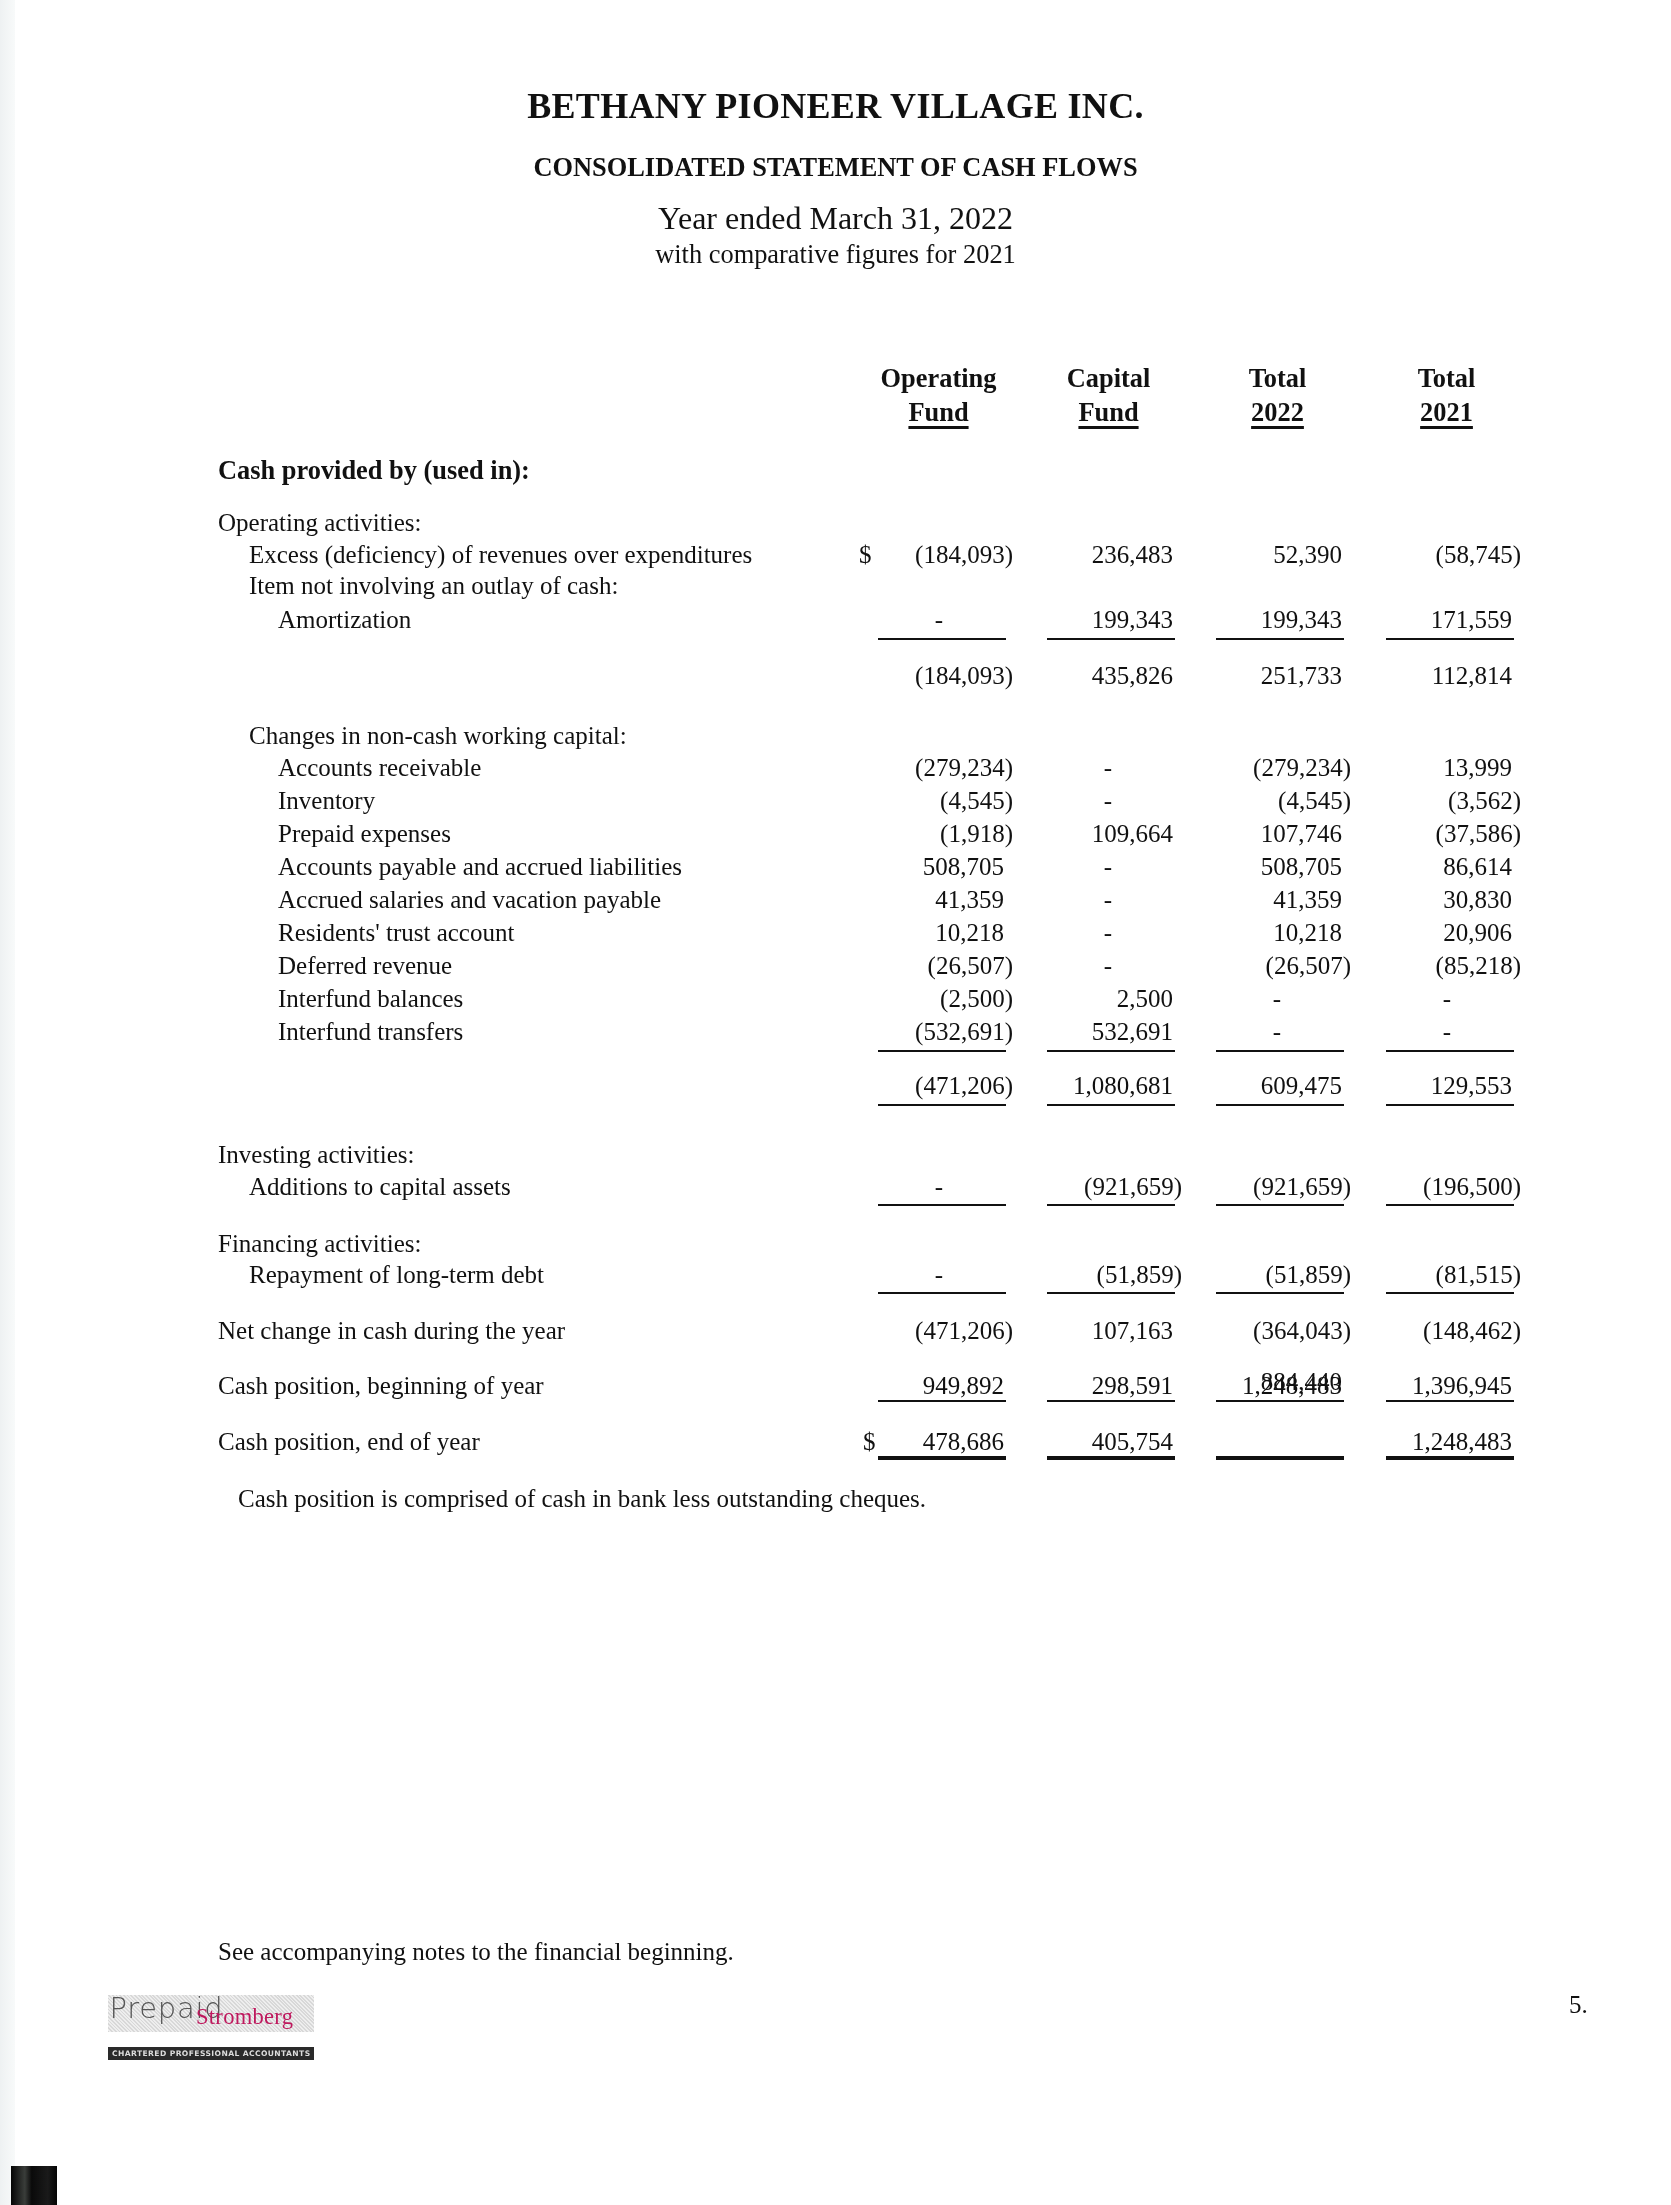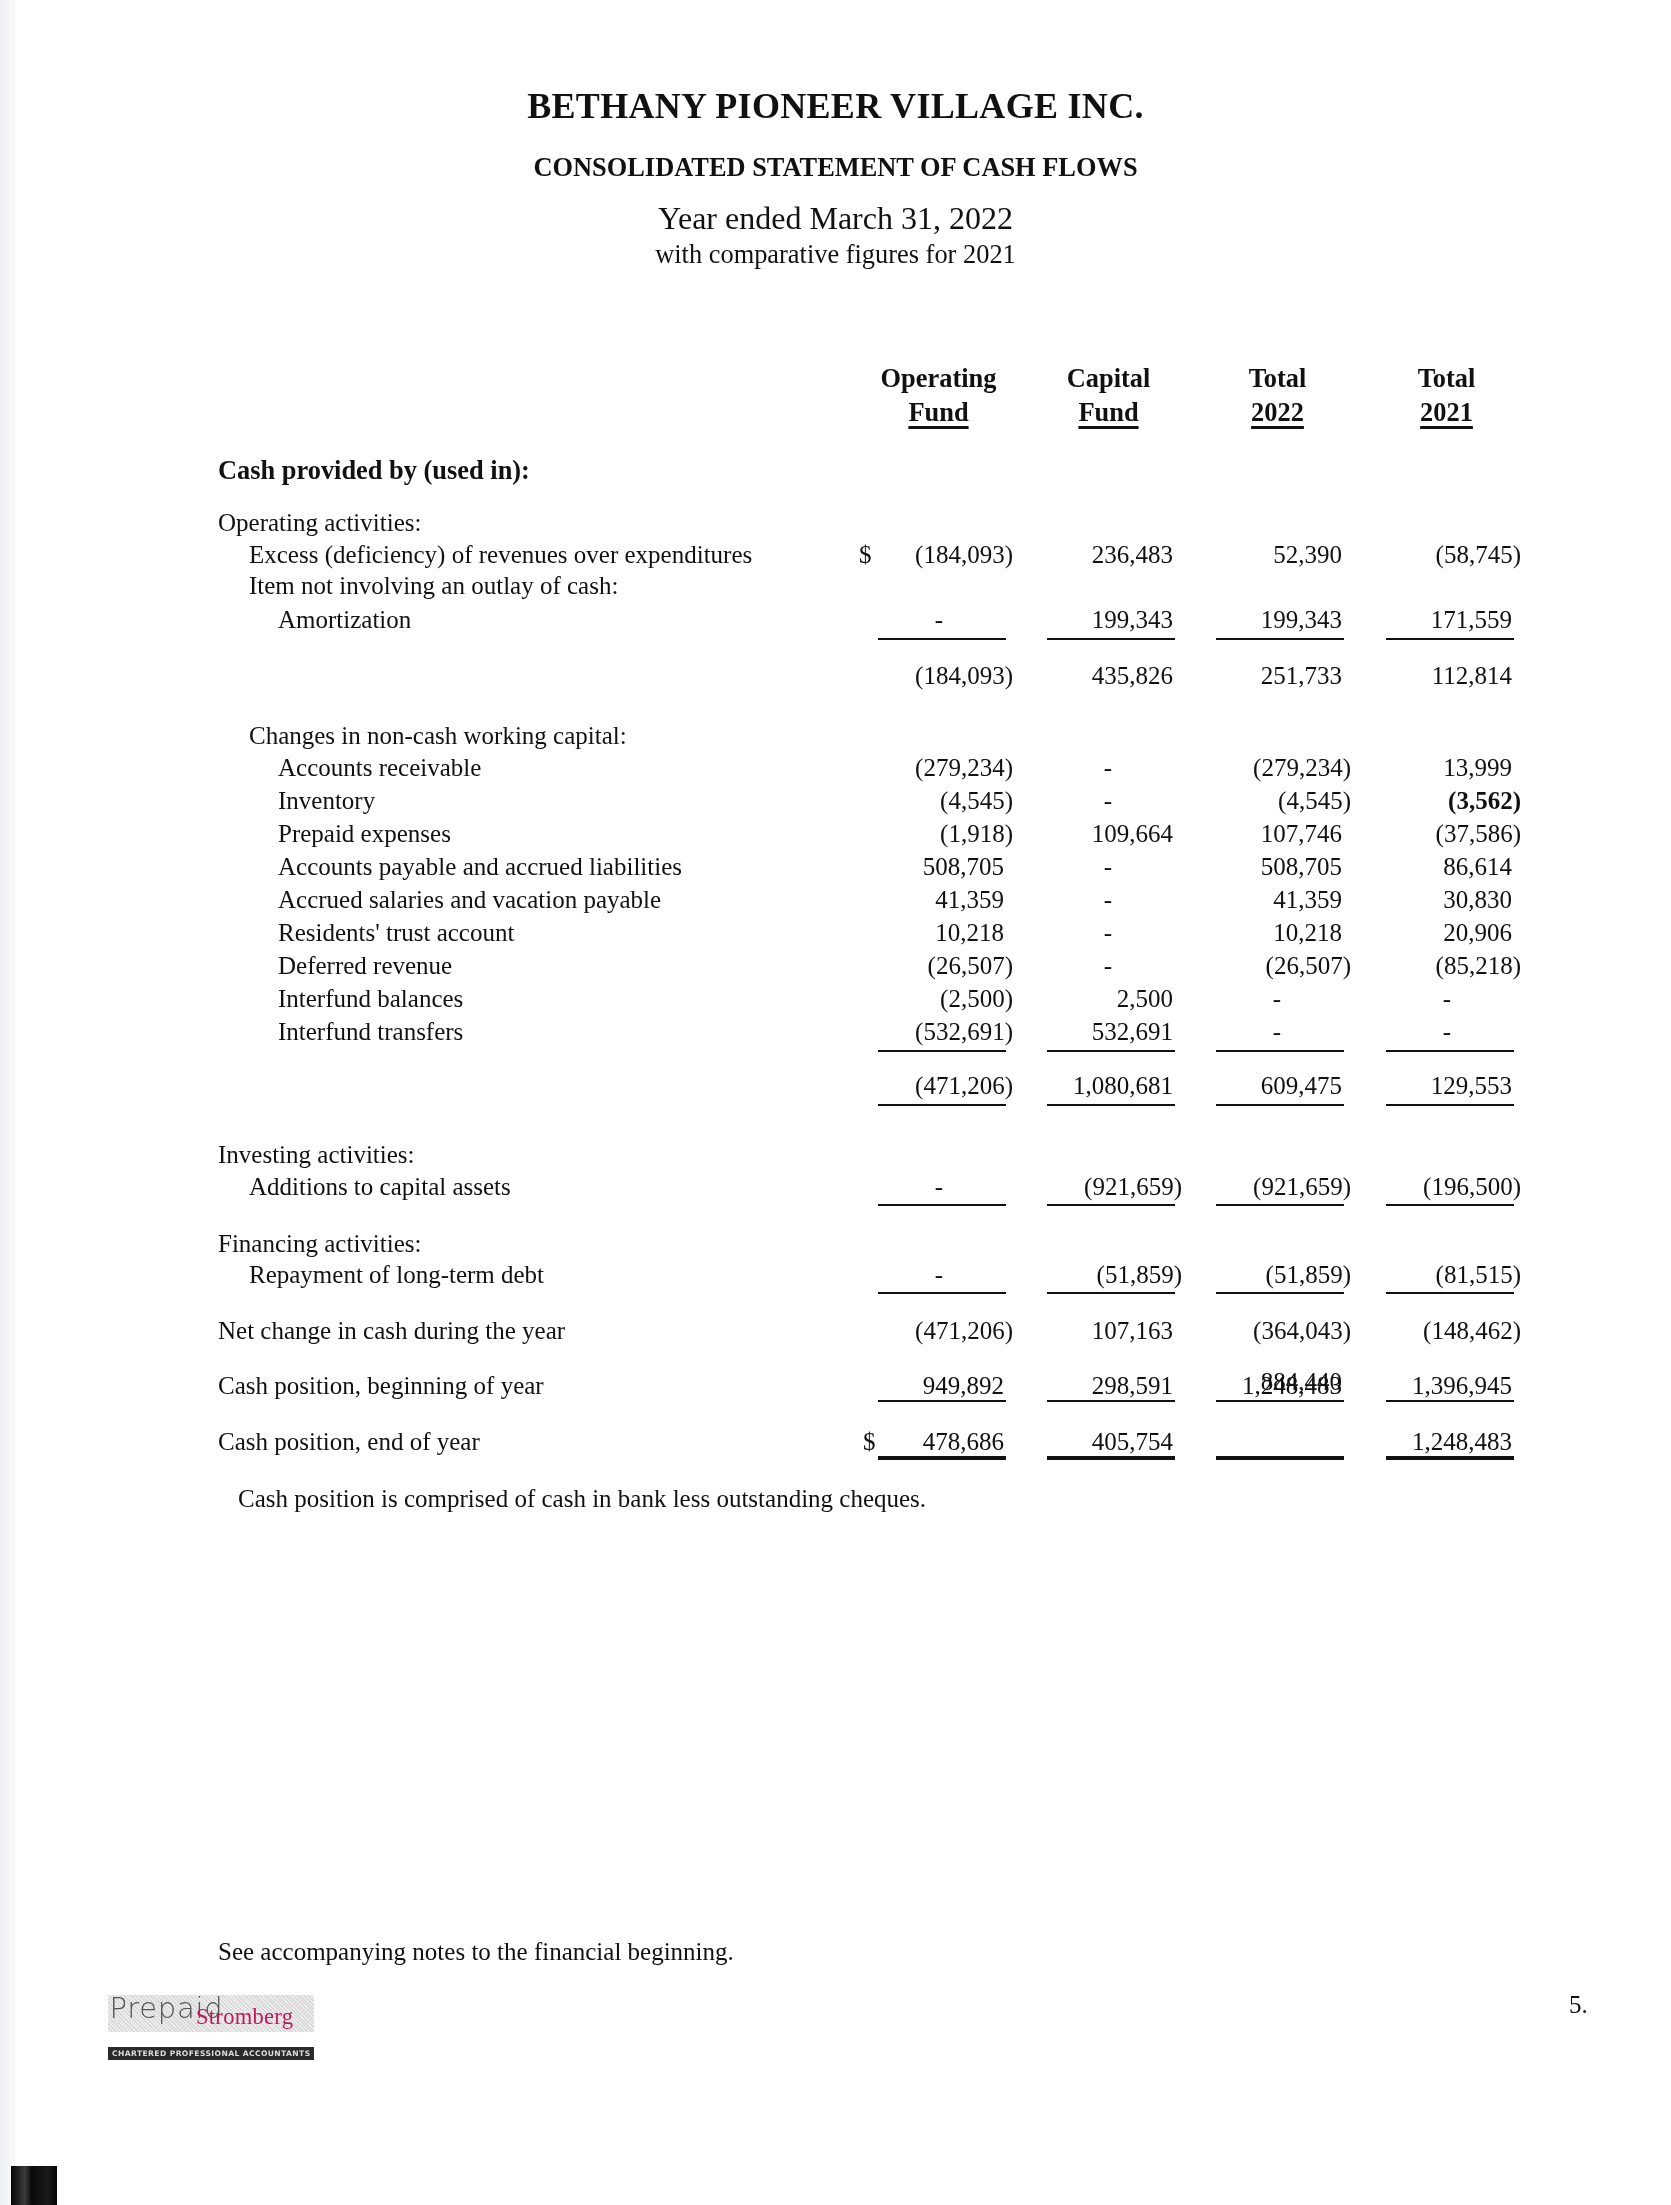--- a/index.html
+++ b/index.html
@@ -141,21 +141,21 @@
 <div class="label l2" style="top:754px;">Accounts receivable</div>
 <div class="cell paren c1" style="top:754px;">(279,234)</div>
 <div class="cell dash c2" style="top:754px;">-</div>
 <div class="cell paren c3" style="top:754px;">(279,234)</div>
 <div class="cell c4" style="top:754px;">13,999</div>
 
 <div class="label l2" style="top:787px;">Inventory</div>
 <div class="cell paren c1" style="top:787px;">(4,545)</div>
 <div class="cell dash c2" style="top:787px;">-</div>
 <div class="cell paren c3" style="top:787px;">(4,545)</div>
-<div class="cell paren c4" style="top:787px;font-weight:bold;">(3,562)</div>
+<div class="cell paren c4" style="top:787px;">(3,562)</div>
 
 <div class="label l2" style="top:820px;">Prepaid expenses</div>
 <div class="cell paren c1" style="top:820px;">(1,918)</div>
 <div class="cell c2" style="top:820px;">109,664</div>
 <div class="cell c3" style="top:820px;">107,746</div>
 <div class="cell paren c4" style="top:820px;">(37,586)</div>
 
 <div class="label l2" style="top:853px;">Accounts payable and accrued liabilities</div>
 <div class="cell c1" style="top:853px;">508,705</div>
 <div class="cell dash c2" style="top:853px;">-</div>

